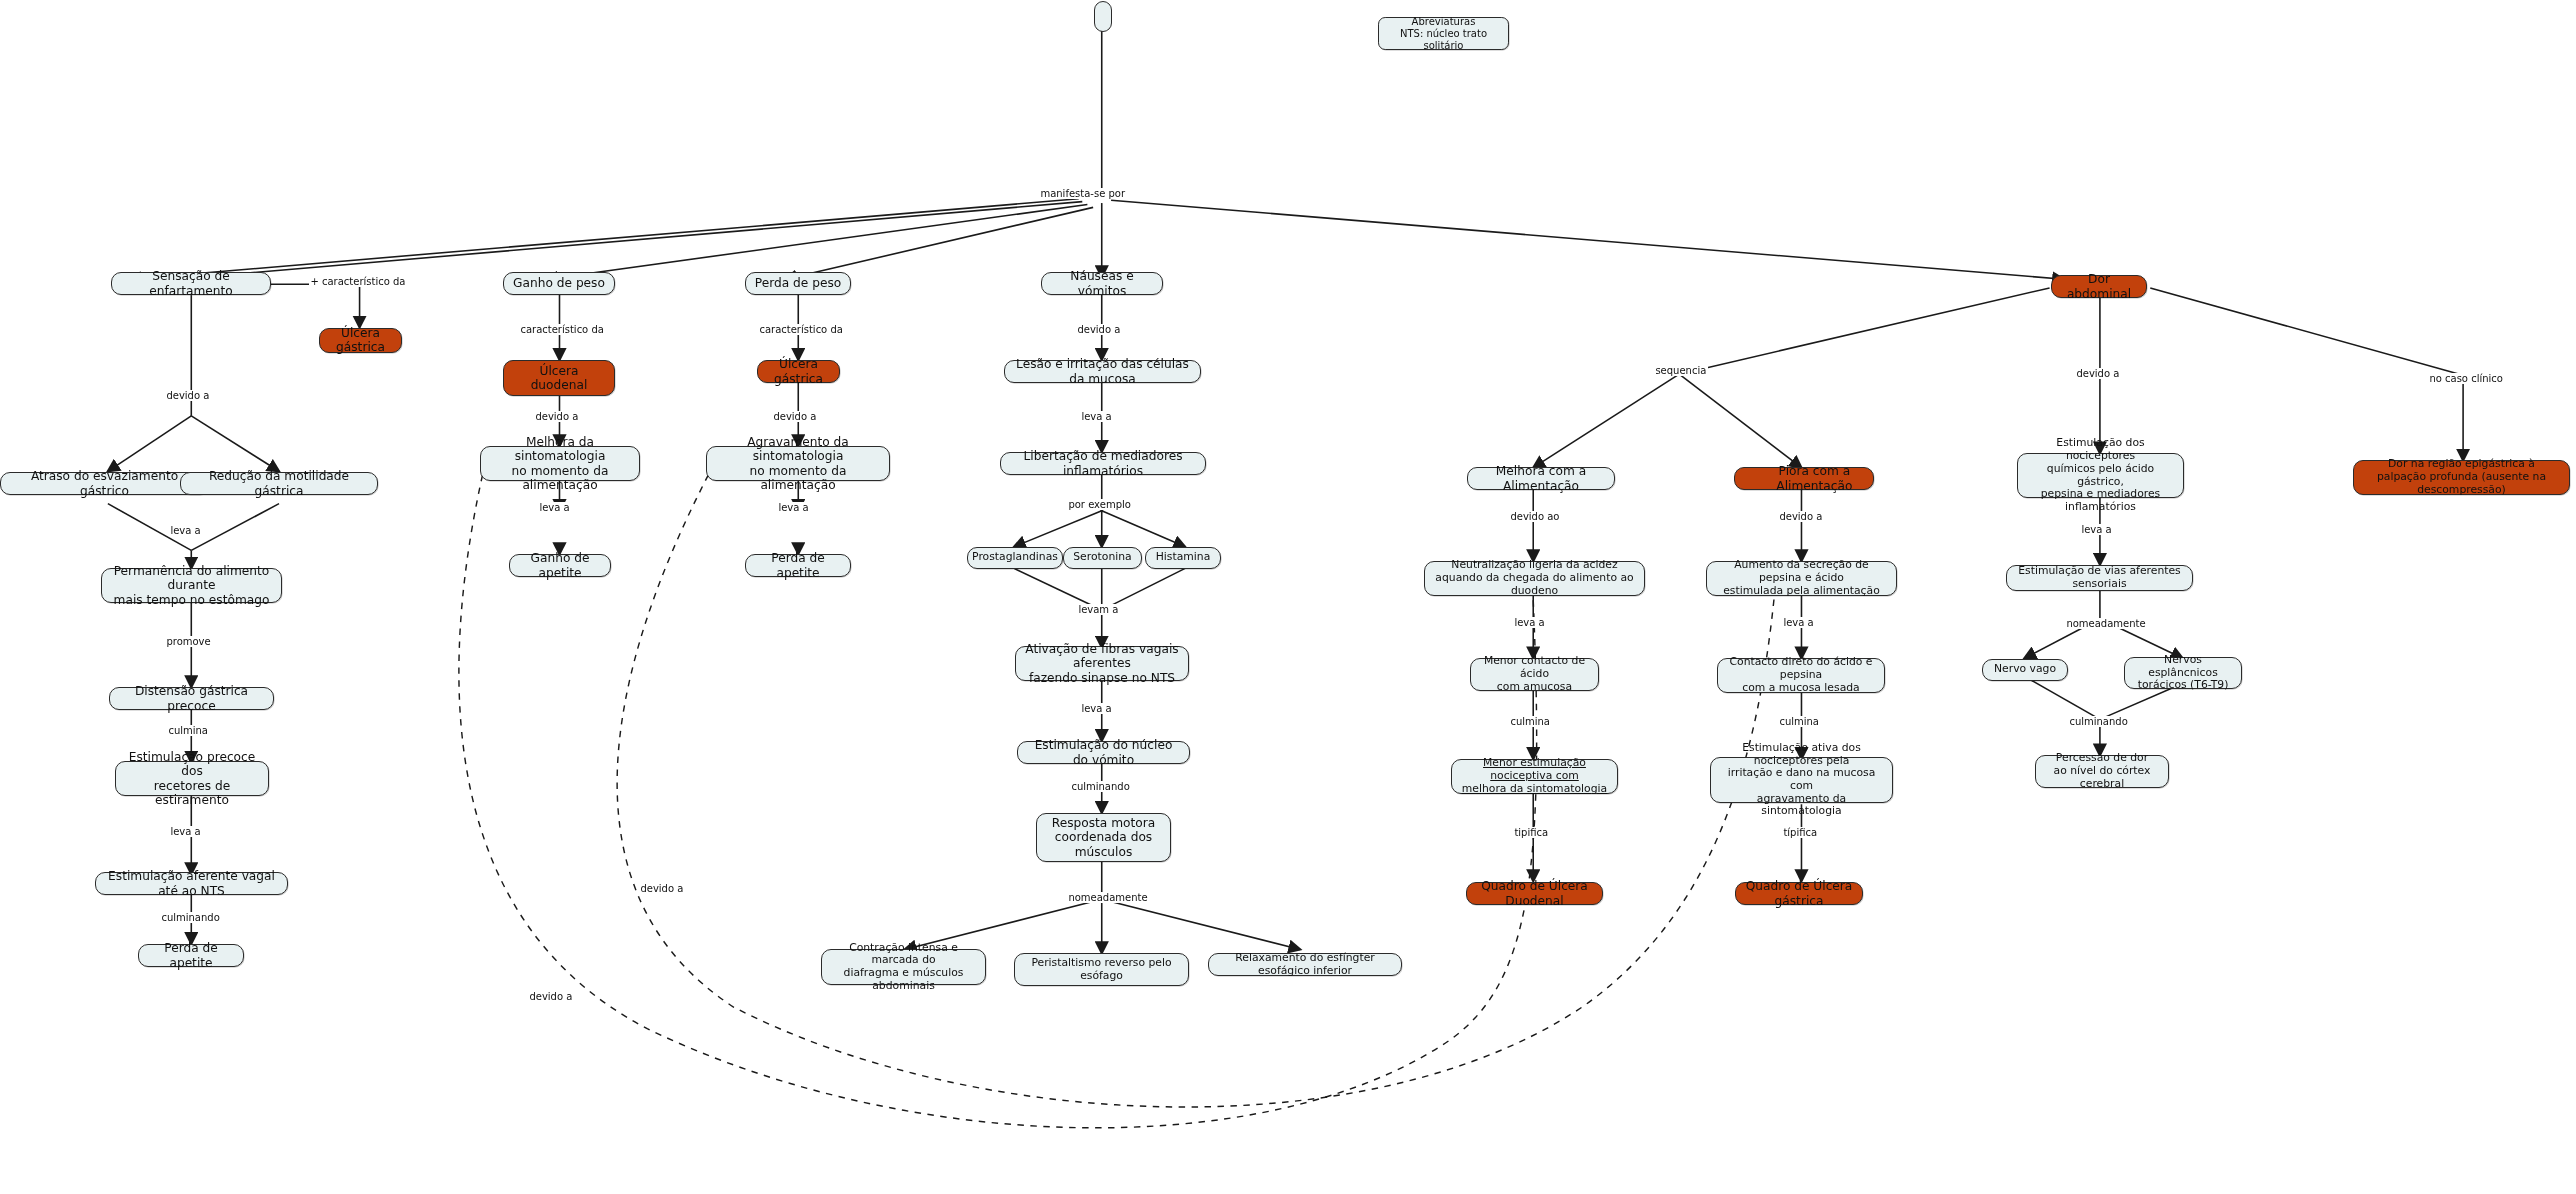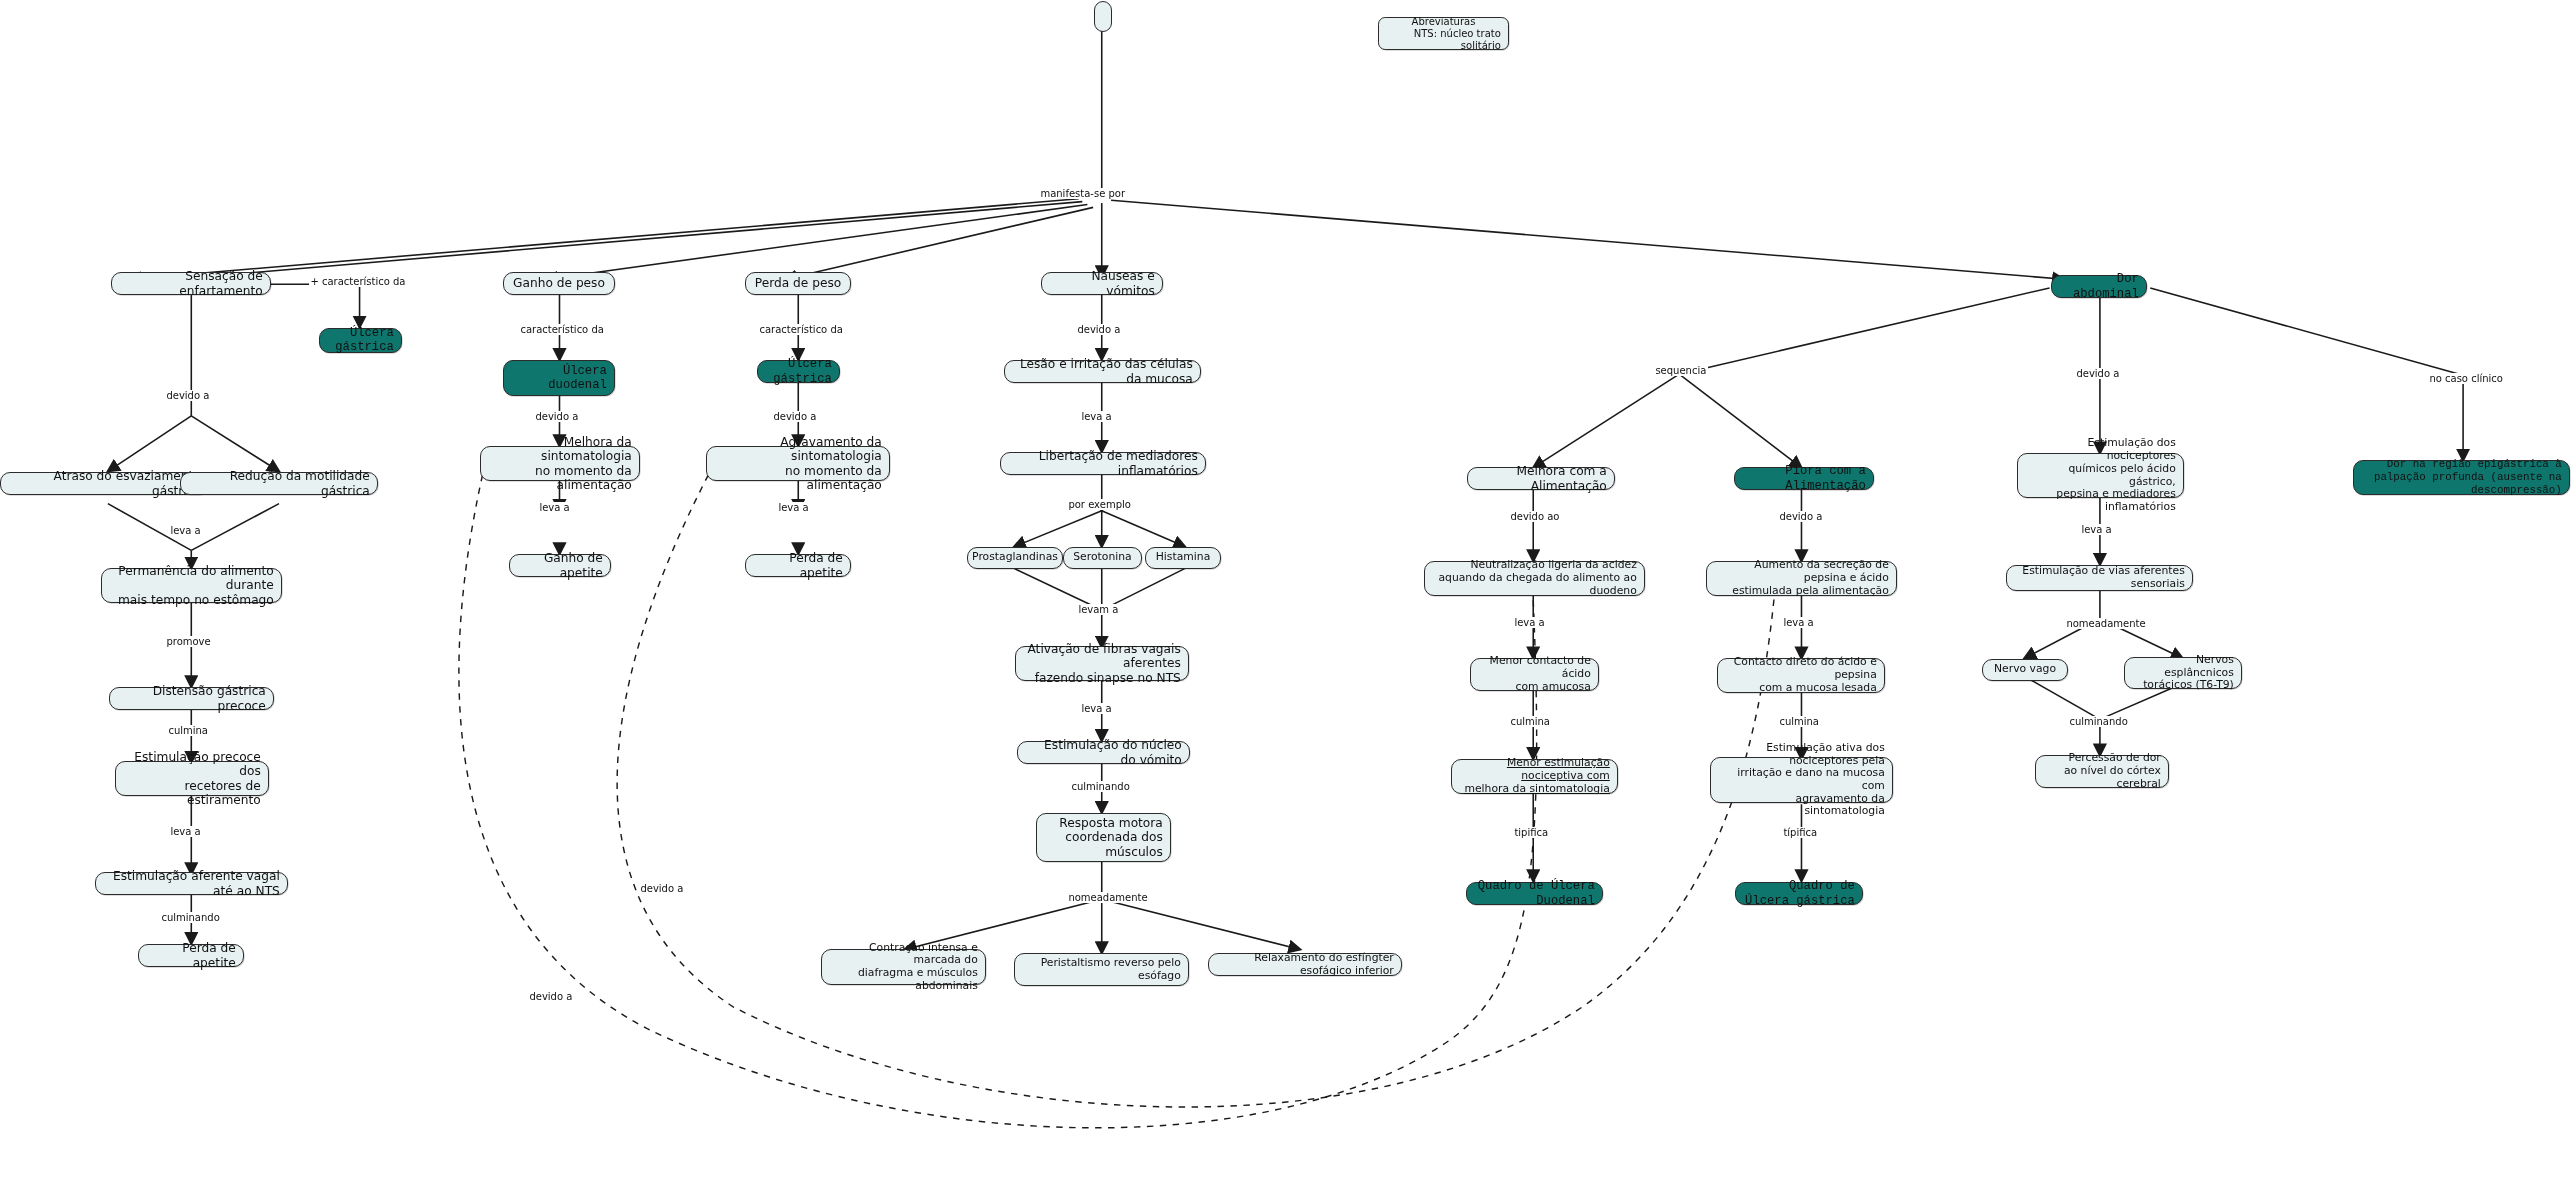--- a/index.html
+++ b/index.html
@@ -11,28 +11,28 @@
   .node{
     position:absolute;
     box-sizing:border-box;
     background:#e8f1f2;
     border:1.4px solid #2b2b2b;
     border-radius:10px;
     color:#111111;
     display:flex;
     align-items:center;
     justify-content:center;
-    text-align:right;
+    text-align:center;
     line-height:1.18;
     padding:2.9px 7.2px;
     font-size:12.2px;
     white-space:pre-line;
     box-shadow:0.7px 0.7px 0 rgba(0,0,0,.18);
   }
-  .node.green{background:#0f766e;font-family:Liberation Mono, monospace;}
+  .node.green{background:#c2410c;}
   .node.small{font-size:10.8px;}
   .node.tiny{font-size:10px;}
 
   .root-node{
     position:absolute;
     background:#e8f1f2;
     border:1.4px solid #2b2b2b;
     border-radius:13px;
   }
 

